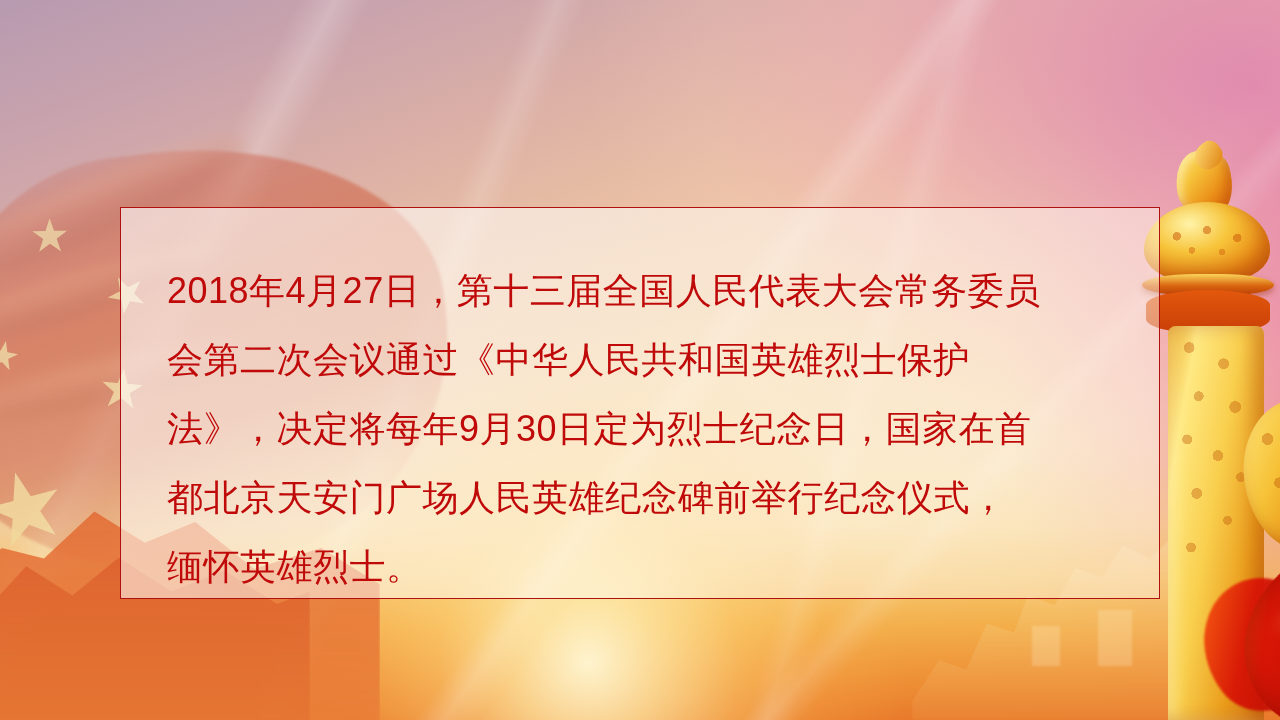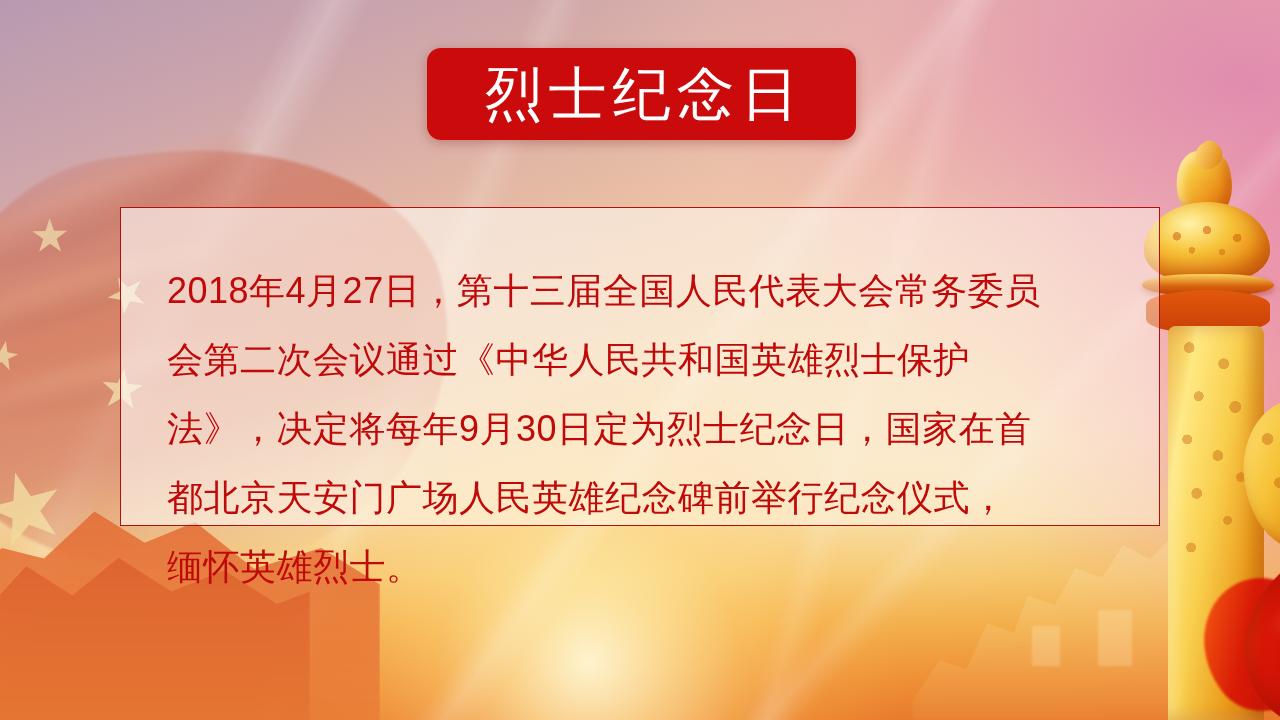--- a/index.html
+++ b/index.html
@@ -317,21 +317,21 @@
     line-height: 1;
     font-weight: 400;
     white-space: nowrap;
     padding-left: 6px;
   }
 
   
   .content-box {
     position: absolute;
     left: 120px; top: 207px;
-    width: 1040px; height: 319px;
+    width: 1040px; height: 392px;
     border: 1.5px solid #b01010;
     background: linear-gradient(135deg,
       rgba(255,255,255,0.62) 0%,
       rgba(255,252,246,0.56) 35%,
       rgba(255,248,238,0.50) 65%,
       rgba(255,245,232,0.44) 100%);
     box-sizing: border-box;
   }
   .content-text {
     position: absolute;
@@ -388,23 +388,20 @@
     <div class="hb-plate"></div>
     <div class="hb-shaft"></div>
     <div class="hb-carve"></div>
     <div class="hb-wing"></div>
     <div class="hb-wing-swirls"></div>
     <div class="hb-ribbon2"></div>
     <div class="hb-ribbon"></div>
     <div class="hb-ribbon-hl"></div>
   </div>
 
-  <div class="title-banner">
-    <div class="title-text">烈士纪念日</div>
-  </div>
 
   <div class="content-box">
     <div class="content-text">2018年4月27日，第十三届全国人民代表大会常务委员
 会第二次会议通过《中华人民共和国英雄烈士保护
 法》，决定将每年9月30日定为烈士纪念日，国家在首
 都北京天安门广场人民英雄纪念碑前举行纪念仪式，
 缅怀英雄烈士。</div>
   </div>
 
 </div>

